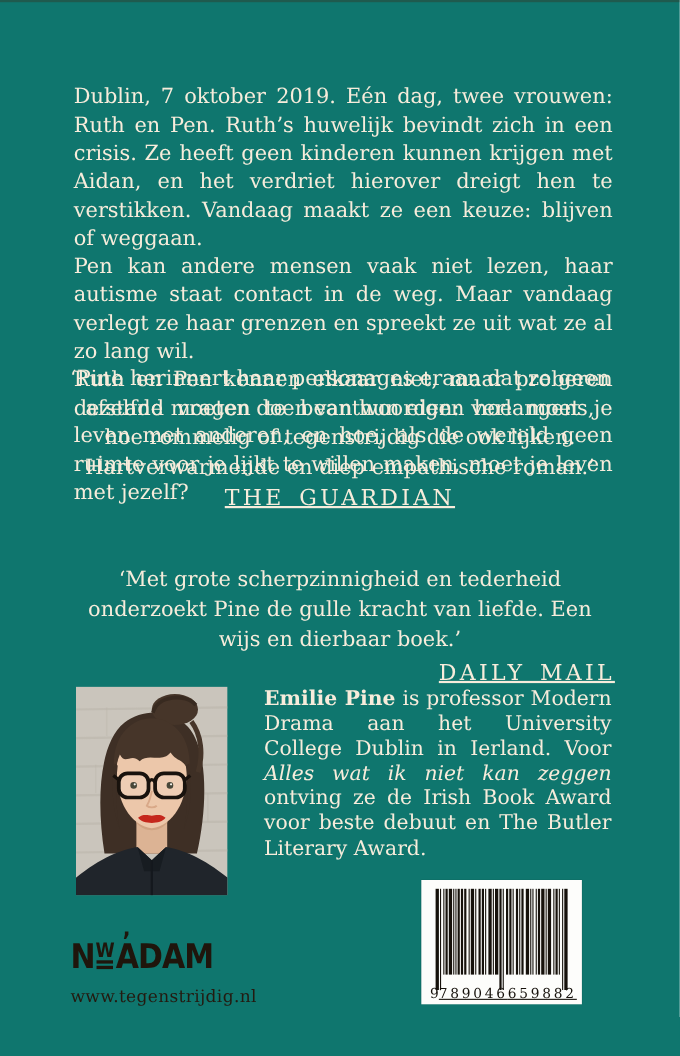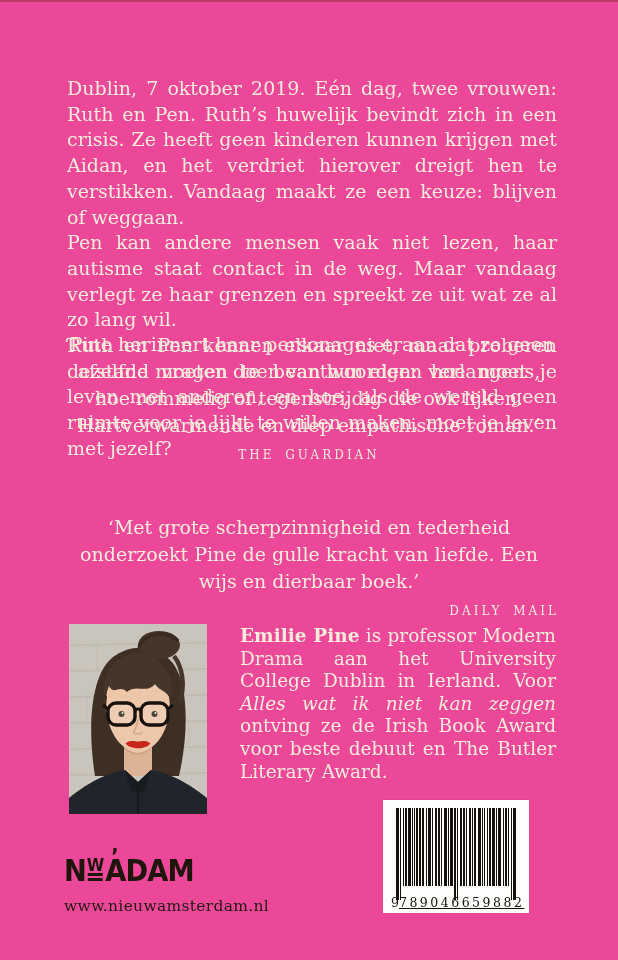--- a/index.html
+++ b/index.html
@@ -1,29 +1,29 @@
 <!DOCTYPE html>
 <html><head>
 <meta charset="utf-8">
 <style>
   html,body{margin:0;padding:0;}
   body{width:618px;height:960px;overflow:hidden;font-family:"DejaVu Serif", serif;}
-  .cover{position:relative;width:618px;height:960px;background:#ec4899;color:#f7ecdb;}
+  .cover{position:relative;width:618px;height:960px;background:#0f766e;color:#f7ecdb;}
   .top-edge{position:absolute;top:0;left:0;right:0;height:2px;background:rgba(70,25,8,.30);}
 
   
   .synopsis{position:absolute;top:76px;left:67px;right:61px;font-size:19px;line-height:25.7px;text-align:justify;}
   .synopsis p{margin:0;}
 
   
   .quote{position:absolute;left:59px;right:59px;text-align:center;font-size:19px;line-height:27px;}
   .q1{top:331px;}
   .q2{top:443px;}
   .q3{top:514px;}
-  .attrib{font-size:12px;letter-spacing:3px;word-spacing:4px;}
+  .attrib{font-size:20px;letter-spacing:3px;word-spacing:4px;text-decoration:underline;}
   .attrib.block{display:block;margin-top:3px;text-align:right;}
   .it{font-style:italic;}
   .bd{font-weight:bold;}
 
   
   .bio-row{position:absolute;top:624px;left:69px;right:62px;display:flex;gap:33px;}
   .photo{flex:0 0 138px;width:138px;height:190px;overflow:hidden;}
   .photo svg{display:block;width:138px;height:190px;}
   .bio-text{flex:1;font-size:18.5px;line-height:22.6px;text-align:justify;margin-top:1px;}
 
@@ -204,15 +204,15 @@
     <div class="logo">
       <span>N</span>
       <span class="lg-wblock">
         <span class="lg-w">W</span>
         <span class="lg-bar"></span>
         <span class="lg-bar"></span>
       </span>
       <span class="lg-a"><span class="lg-apos">’</span><span>A</span></span>
       <span>DAM</span>
     </div>
-    <div class="website">www.nieuwamsterdam.nl</div>
+    <div class="website">www.tegenstrijdig.nl</div>
   </div>
 </div>
 
 </body></html>

